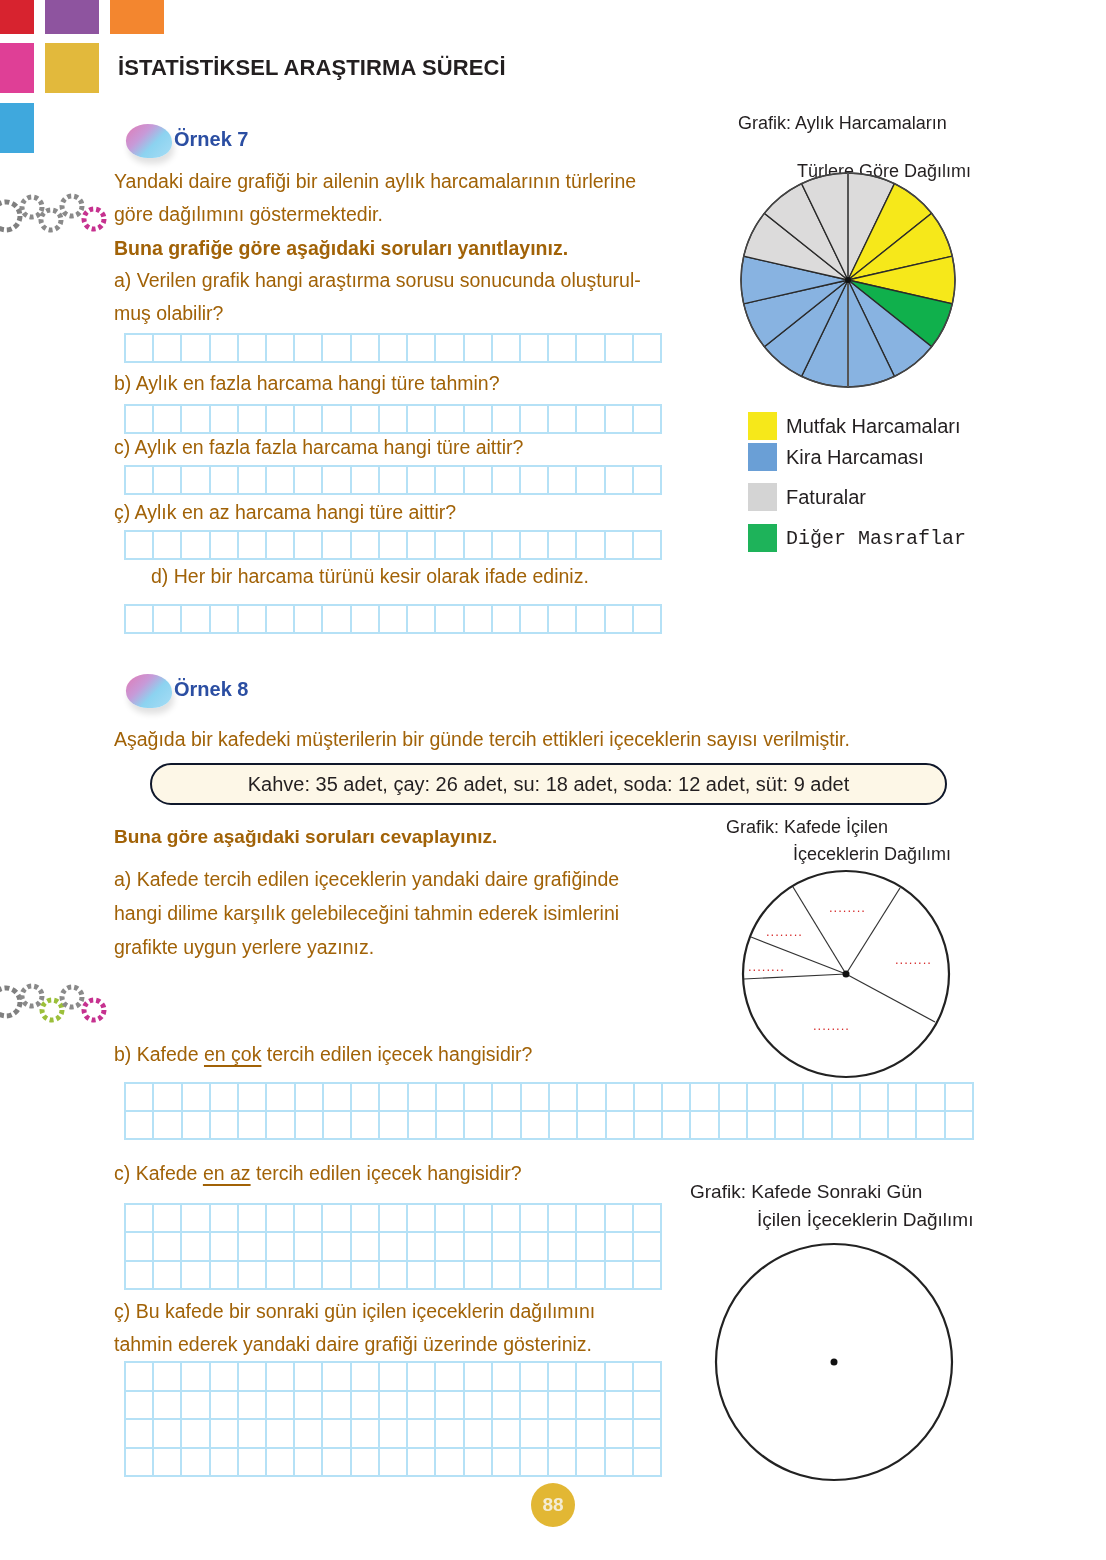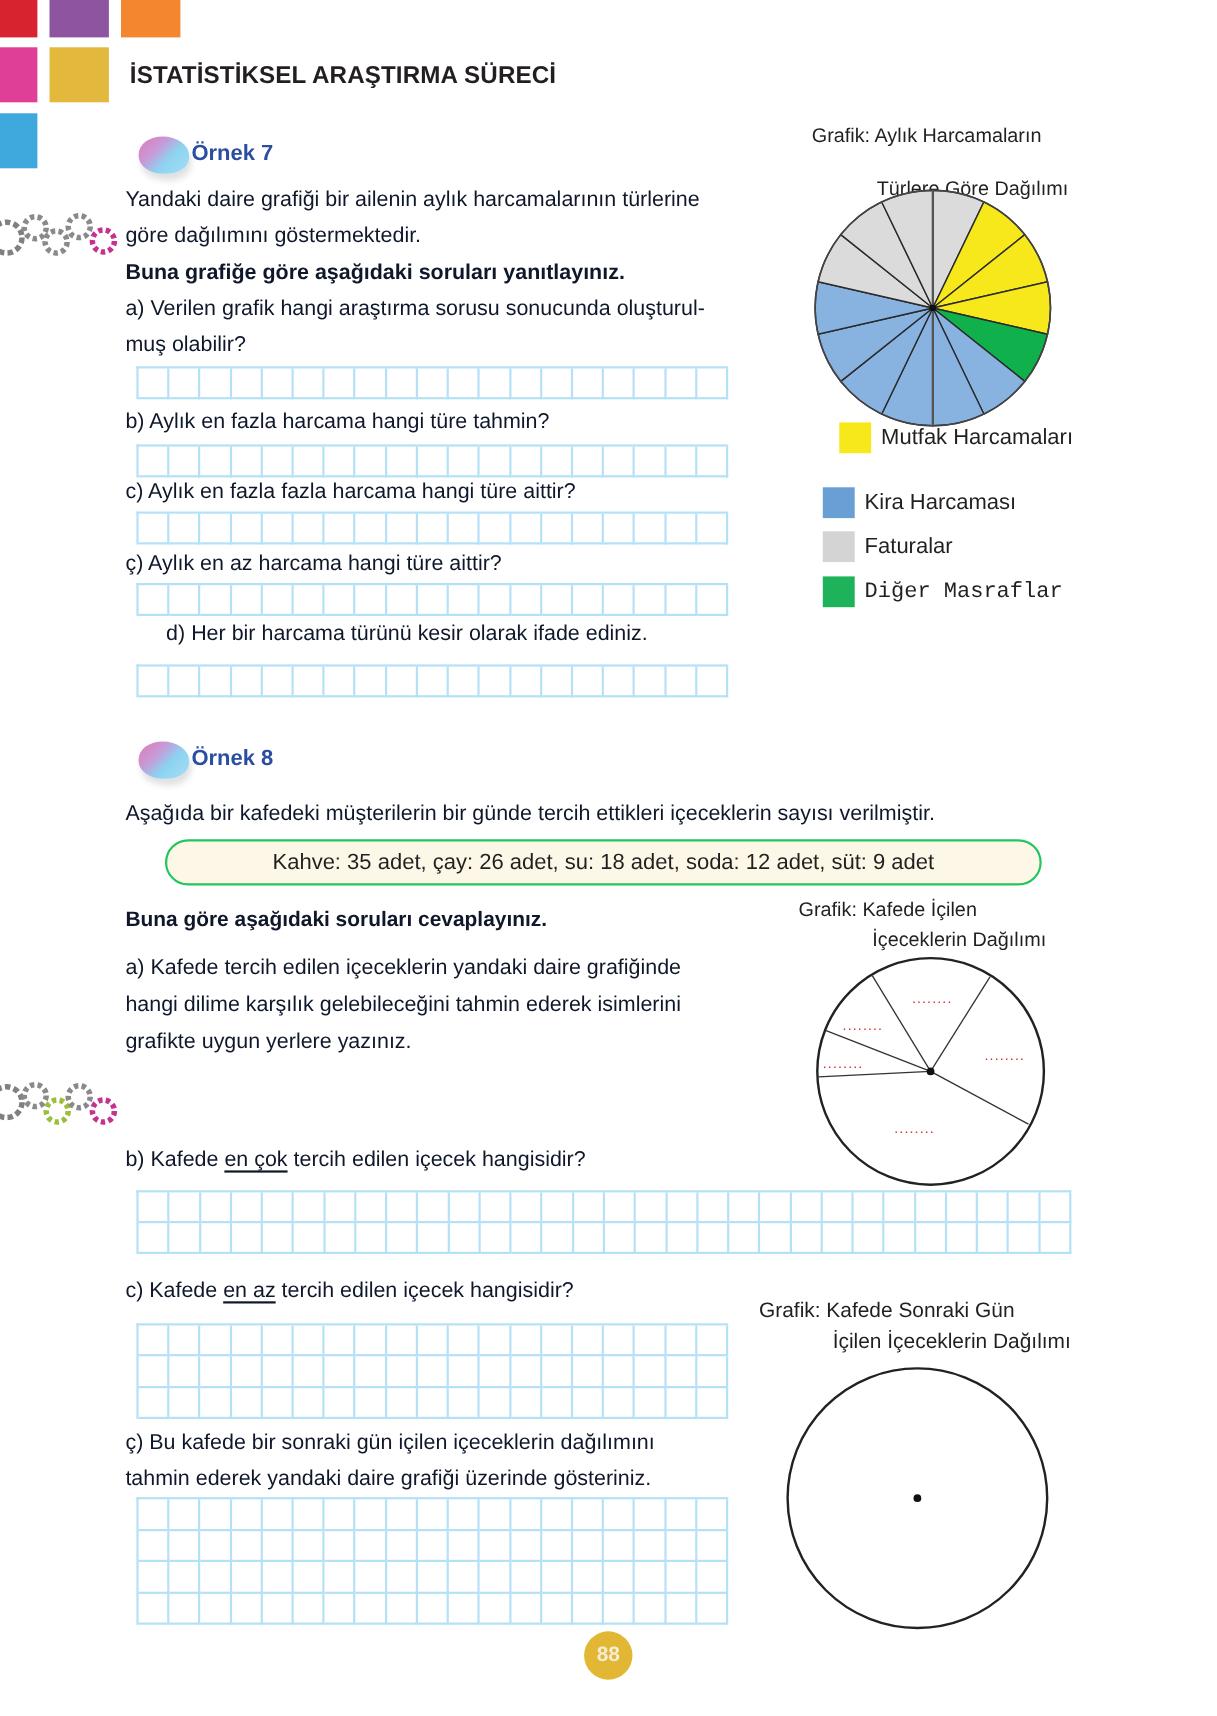--- a/index.html
+++ b/index.html
@@ -6,30 +6,30 @@
   body { width: 1106px; height: 1560px; position: relative; overflow: hidden;
          font-family: "Liberation Sans", sans-serif; color: #231f20; }
   .abs { position: absolute; }
   .sq { position: absolute; }
   .title { left: 118px; top: 55px; font-size: 22px; font-weight: bold; letter-spacing: 0.1px; }
   .ornek { position: absolute; height: 40px; }
   .ornek .blob { position: absolute; left: 0; top: 4px; width: 46px; height: 34px; border-radius: 50% 55% 45% 50%;
                  background: linear-gradient(135deg, #e279b4 0%, #c79ad8 35%, #8cd3f0 60%, #a8ddf5 100%);
                  box-shadow: 2px 6px 6px rgba(0,0,0,0.12); }
   .ornek .lbl { position: absolute; left: 20px; top: 8px; font-size: 20px; font-weight: bold; color: #2b4ea2; white-space: nowrap; margin-left: 28px; }
-  .txt { position: absolute; font-size: 19.5px; line-height: 33px; color: #0f172a; }
+  .txt { position: absolute; font-size: 19.5px; line-height: 33px; color: #a16207; }
   .bold { font-weight: bold; }
   .just { text-align: justify; text-align-last: left; }
   .grid { position: absolute; display: grid; border-top: 2px solid #b5e1f6; border-left: 2px solid #b5e1f6; box-sizing: border-box; }
   .grid span { border-right: 2px solid #b5e1f6; border-bottom: 2px solid #b5e1f6; box-sizing: border-box; }
   .legend-item { position: absolute; left: 748px; height: 30px; display: flex; align-items: center; }
   .legend-item .sw { width: 29px; height: 28px; margin-right: 9px; }
   .legend-item .lt { font-size: 20px; }
   .chart-title { position: absolute; font-size: 18px; line-height: 28px; white-space: nowrap; }
-  .data-box { position: absolute; left: 150px; top: 763px; width: 797px; height: 42px; border: 2px solid #22c55e; border-radius: 22px;
+  .data-box { position: absolute; left: 150px; top: 763px; width: 797px; height: 42px; border: 2px solid #0f172a; border-radius: 22px;
               background: #fdf7e7; box-sizing: border-box; display: flex; align-items: center; justify-content: center; font-size: 20px; }
   .ul { text-decoration: underline; text-underline-offset: 4px; text-decoration-thickness: 2px; }
   .page-num { position: absolute; left: 531px; top: 1483px; width: 44px; height: 44px; border-radius: 50%; background: #e2b734;
               color: #f4ecd3; font-weight: bold; font-size: 19px; display: flex; align-items: center; justify-content: center; }
   .dots { position: absolute; color: #d62b2b; font-size: 13px; letter-spacing: 1px; line-height: 10px; }
 </style>
 </head>
 <body>
 
 <div class="sq" style="left:0;top:0;width:34px;height:34px;background:#d7232f;"></div>
@@ -198,21 +198,21 @@
       <path d="M0 0 L-104.31728660345513 23.809739933325652 A107 107 0 0 1 -104.31728660345513 -23.809739933325627 Z" fill="#88b3e1"></path>
       <path d="M0 0 L-104.31728660345513 -23.809739933325627 A107 107 0 0 1 -83.65596862407921 -66.71340879888447 Z" fill="#dcdbdb"></path>
       <path d="M0 0 L-83.65596862407921 -66.71340879888447 A107 107 0 0 1 -46.42556008557874 -96.40366886555884 Z" fill="#dcdbdb"></path>
       <path d="M0 0 L-46.42556008557874 -96.40366886555884 A107 107 0 0 1 -1.9655581126315017e-14 -107 Z" fill="#dcdbdb"></path>
     </g>
   <circle cx="0" cy="0" r="107" fill="none" stroke="#444" stroke-width="1.5"></circle>
   <line x1="0" y1="-107" x2="0" y2="107" stroke="#555" stroke-width="2"></line>
   <circle cx="0" cy="0" r="3" fill="#111"></circle>
 </svg>
 
-<div class="legend-item" style="top:383px;margin-left:15px;">
+<div class="legend-item" style="top:411px;">
   <div class="sw" style="background:#f6e81a;"></div>
   <div class="lt">Mutfak Harcamaları</div>
 </div>
 <div class="legend-item" style="top:442px;">
   <div class="sw" style="background:#6a9fd6;"></div>
   <div class="lt">Kira Harcaması</div>
 </div>
 <div class="legend-item" style="top:482px;">
   <div class="sw" style="background:#d4d4d4;"></div>
   <div class="lt">Faturalar</div>

